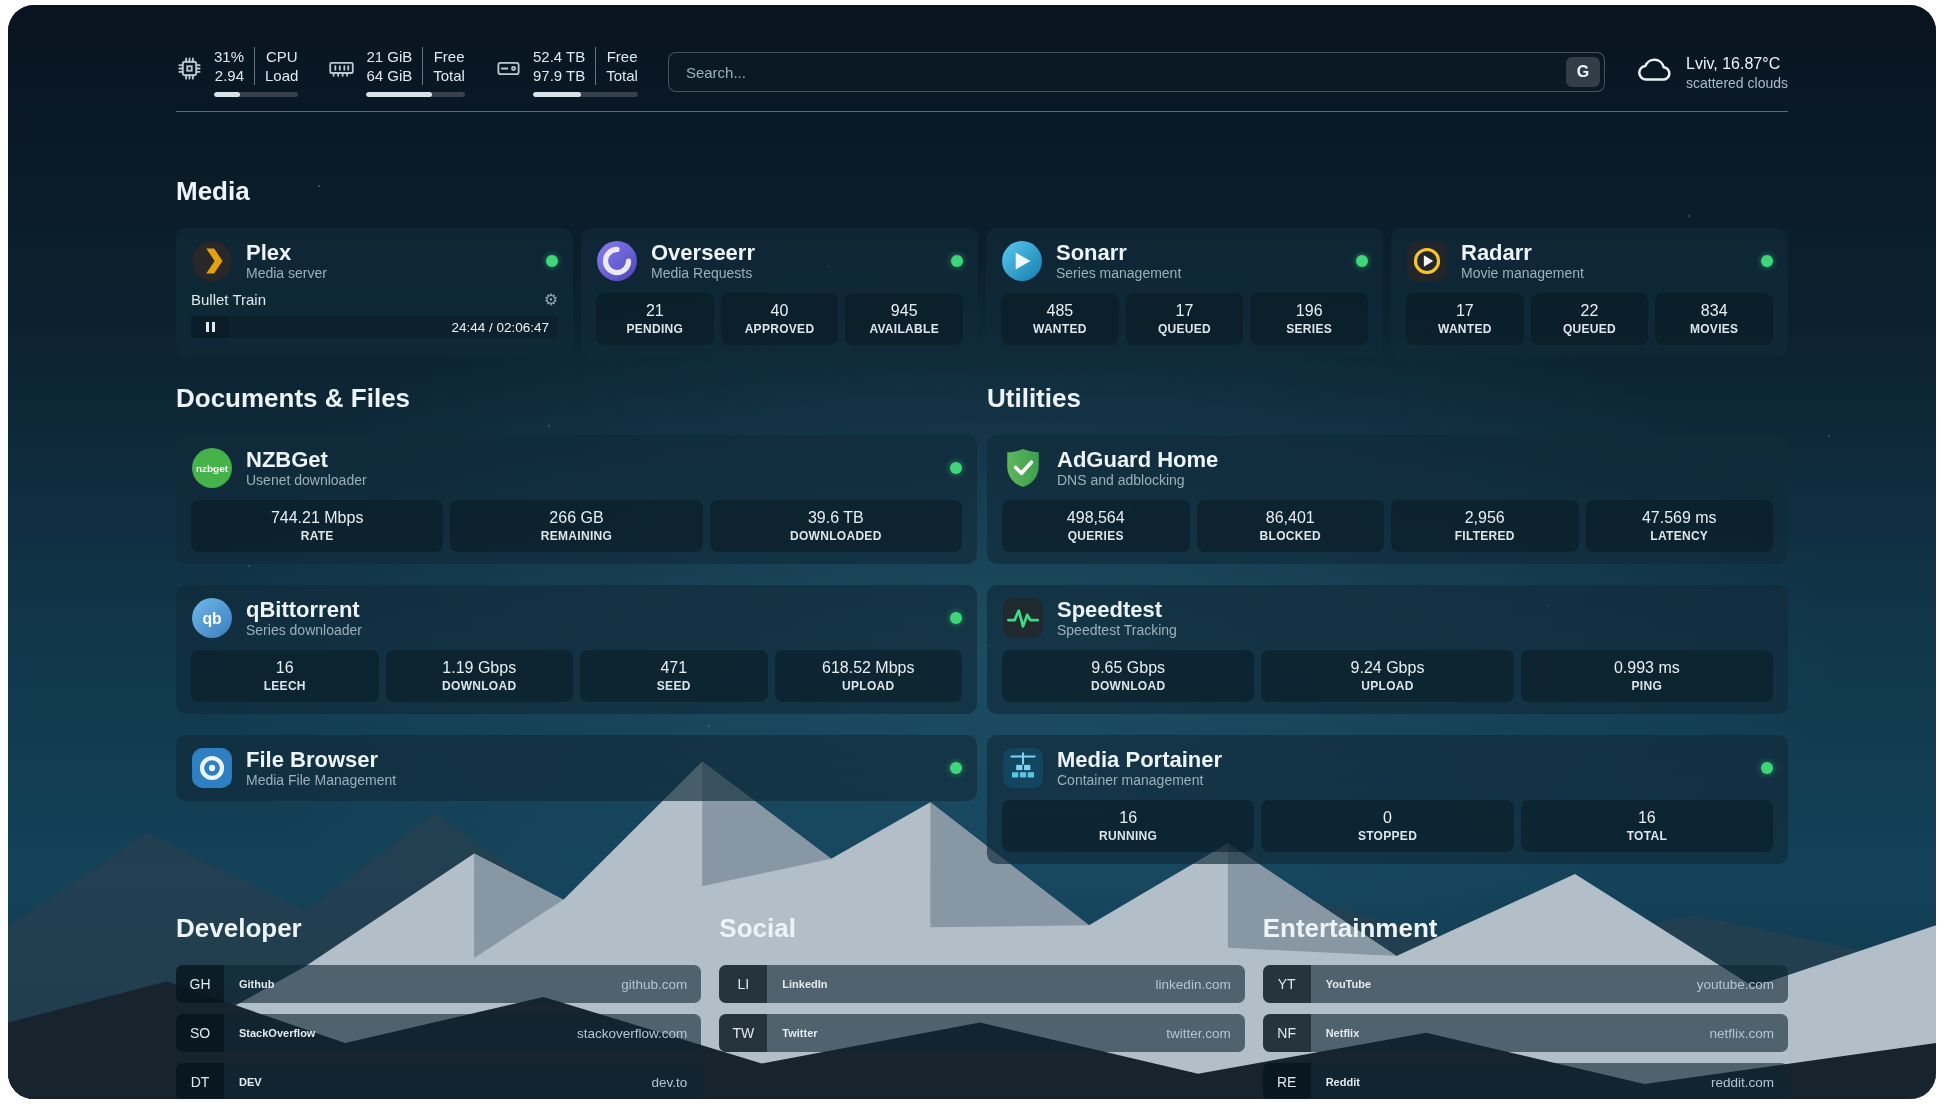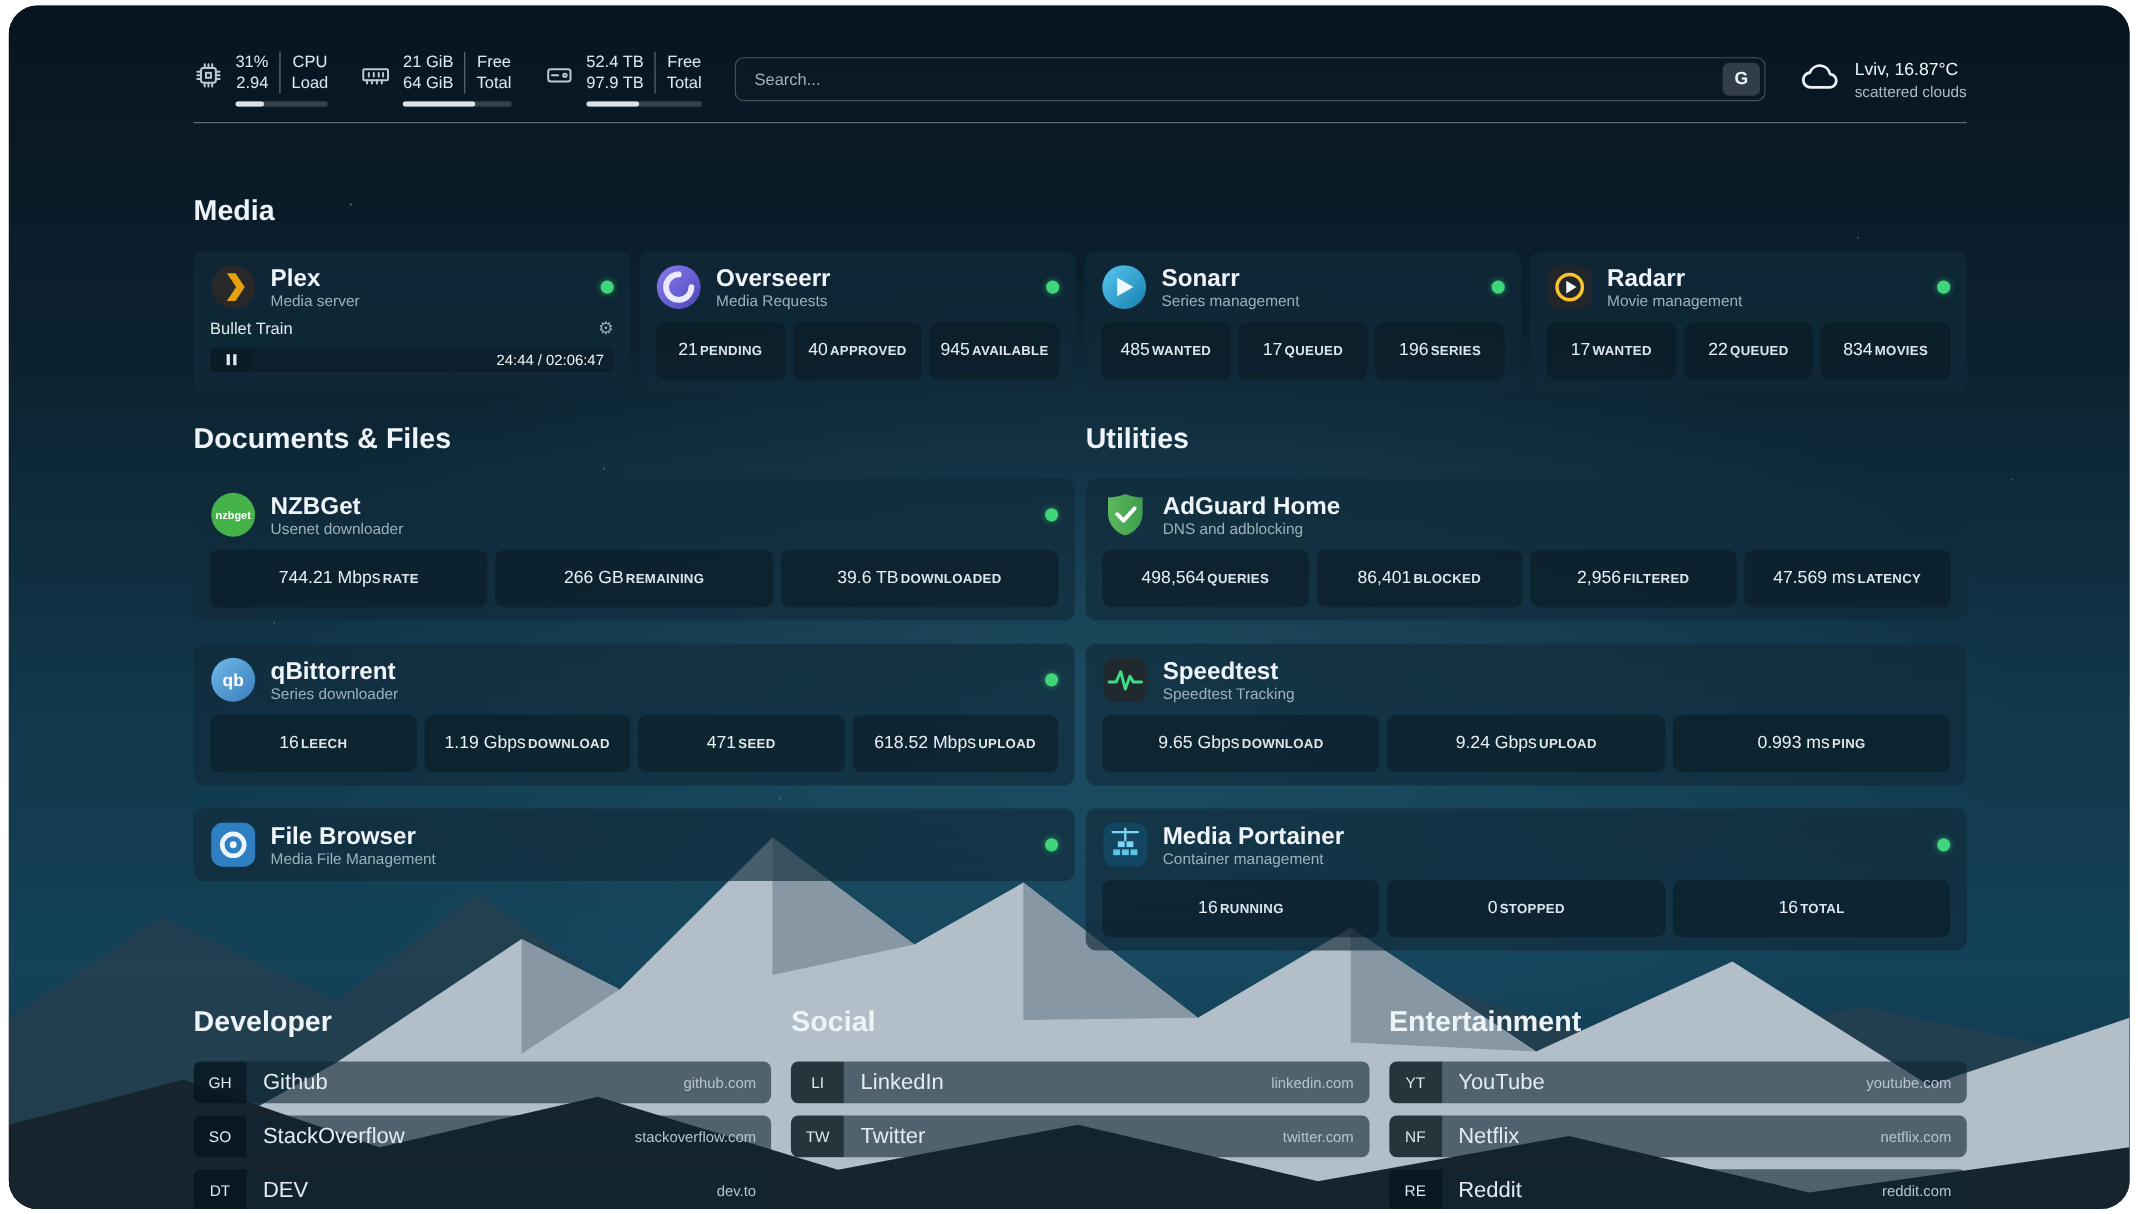--- a/index.html
+++ b/index.html
@@ -1,18 +1,18 @@
 <!DOCTYPE html>
 <html><head>
 <meta charset="utf-8">
 <style>
   *{box-sizing:border-box;}
   html,body{margin:0;padding:0;}
   body{width:1944px;height:1104px;background:#ffffff;font-family:"Liberation Sans","DejaVu Sans",sans-serif;position:relative;}
-  .frame{position:absolute;left:8px;top:5px;right:8px;bottom:5px;border-radius:26px;overflow:hidden;background:#0f172a;padding-left:20px;}
+  .frame{position:absolute;left:8px;top:5px;right:8px;bottom:5px;border-radius:26px;overflow:hidden;background:#701a75;padding-left:20px;}
   .bg{position:absolute;inset:0;background:
       radial-gradient(1150px 540px at 52% 58%, rgba(47,110,134,0.38), rgba(0,0,0,0) 72%),
       linear-gradient(180deg,#081420 0%,#0c2230 30%,#11374b 58%,#134259 80%,#10354a 100%);}
   .mountains{position:absolute;left:0;right:0;bottom:0;width:100%;height:44%;}
   .specks{position:absolute;left:0;top:0;width:2px;height:2px;border-radius:50%;
       box-shadow:310px 180px 0 0 rgba(255,255,255,.30),540px 420px 0 0 rgba(255,255,255,.22),
       820px 260px 0 0 rgba(255,255,255,.25),1120px 500px 0 0 rgba(255,255,255,.22),
       1420px 330px 0 0 rgba(255,255,255,.28),1680px 210px 0 0 rgba(255,255,255,.22),
       240px 560px 0 0 rgba(255,255,255,.20),980px 640px 0 0 rgba(255,255,255,.22),
       1540px 600px 0 0 rgba(255,255,255,.20),700px 720px 0 0 rgba(255,255,255,.20),
@@ -45,21 +45,21 @@
   .media-section{margin-top:64px;}
   .media-grid{display:grid;grid-template-columns:repeat(4,1fr);gap:8px;}
   .card{background:rgba(16,42,57,.66);border-radius:10px;padding:12px 15px;}
   .card-head{display:flex;align-items:center;gap:13px;}
   .svc-icon{width:42px;height:42px;flex:0 0 auto;display:flex;align-items:center;justify-content:center;}
   .svc-text{min-width:0;}
   .svc-name{font-size:22px;font-weight:600;color:#eef4f8;line-height:23px;white-space:nowrap;}
   .svc-desc{font-size:14px;color:#9cb0bb;line-height:18px;white-space:nowrap;}
   .dot{width:12px;height:12px;border-radius:50%;background:#3fd67a;margin-left:auto;flex:0 0 auto;box-shadow:0 0 6px rgba(63,214,122,.6);}
   .stats{display:flex;gap:7px;margin-top:11px;}
-  .stat{flex:1;height:52px;background:rgba(9,25,35,.55);border-radius:8px;display:flex;flex-direction:row;align-items:center;justify-content:center;gap:2px;min-width:0;}
+  .stat{flex:1;height:52px;background:rgba(9,25,35,.55);border-radius:8px;display:flex;flex-direction:column;align-items:center;justify-content:center;gap:2px;min-width:0;}
   .stat-value{font-size:16px;color:#e8eff3;white-space:nowrap;}
   .stat-label{font-size:12px;font-weight:700;color:#dde6ec;letter-spacing:.3px;white-space:nowrap;}
 
   
   .player{margin-top:9px;}
   .player-top{display:flex;align-items:center;}
   .player-title{font-size:15px;color:#dfe9ef;}
   .gear{margin-left:auto;color:#93a6b1;font-size:16px;cursor:pointer;line-height:16px;}
   .player-bar{display:flex;align-items:center;margin-top:8px;height:22px;position:relative;}
   .pause{width:38px;height:22px;border-radius:4px 0 0 4px;background:rgba(9,25,35,.75);display:flex;align-items:center;justify-content:center;gap:3px;cursor:pointer;flex:0 0 auto;}
@@ -72,21 +72,21 @@
   .cols{display:grid;grid-template-columns:1fr 1fr;gap:10px;margin-top:26px;align-items:start;}
   .col{min-width:0;}
   .col .card{margin-bottom:21px;}
 
   
   .bm-section{margin-top:28px;}
   .bm-grid{display:grid;grid-template-columns:1fr 1fr 1fr;gap:18px;align-items:start;}
   .bm-grid .section-title{}
   .bm-row{display:flex;align-items:center;height:38px;background:rgba(14,36,50,.6);border-radius:7px;margin-bottom:11px;overflow:hidden;cursor:pointer;justify-content:flex-end;}
   .bm-abbr{width:48px;height:100%;background:rgba(4,14,20,.55);display:flex;align-items:center;justify-content:center;font-size:14px;color:#dfe9ef;flex:0 0 auto;}
-  .bm-name{margin-left:15px;font-size:20px;color:#e3ebf0;white-space:nowrap;}
+  .bm-name{margin-left:15px;font-size:11px;color:#e3ebf0;white-space:nowrap;font-weight:bold;}
   .bm-url{margin-left:auto;margin-right:14px;font-size:13.5px;color:#b6c5cd;white-space:nowrap;}
 </style>
 </head>
 <body>
 
 <div class="frame">
   <div class="bg"></div>
   <svg class="mountains" viewBox="0 0 1944 470" preserveAspectRatio="none">
     <polygon fill="#24404f" opacity="0.85" points="0,300 140,210 300,285 430,190 560,280 700,235 840,305 980,255 1120,320 1300,270 1500,330 1700,290 1944,340 1944,470 0,470"></polygon>
     <polygon fill="#b3bfc8" points="60,470 300,340 470,230 560,275 700,140 830,235 930,180 1090,300 1230,220 1400,330 1580,250 1760,360 1944,300 1944,470"></polygon>

